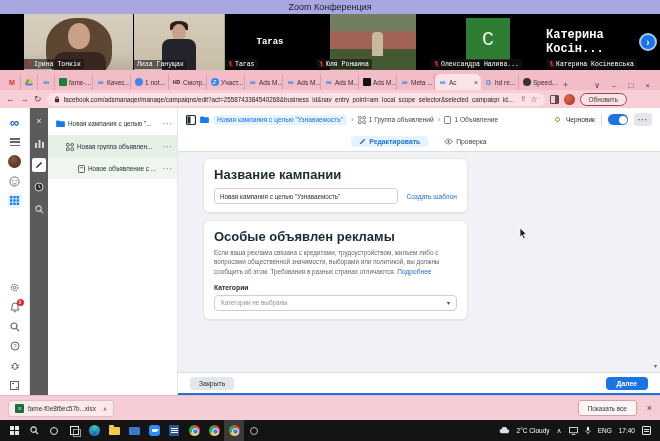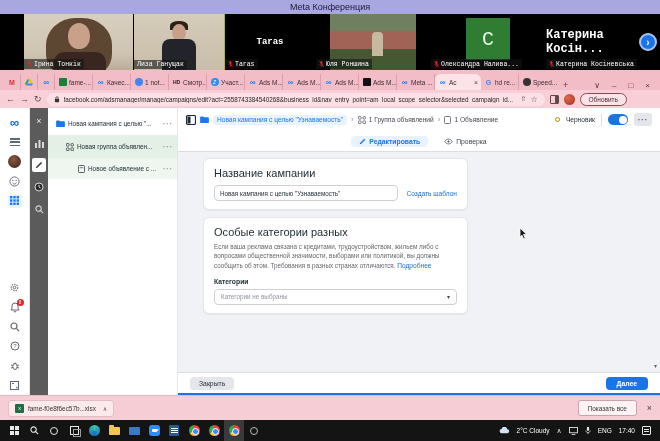--- a/index.html
+++ b/index.html
@@ -117,21 +117,21 @@
     font-size:7px; color:#444950; font-weight:bold; letter-spacing:1px; }
   #mode-row { display:flex; align-items:center; justify-content:center; gap:16px; height:20px; }
   .mode-edit { display:flex; align-items:center; gap:3px; background:#e7f3ff; border-radius:4px; padding:2px 8px;
     color:#1b74e4; font-size:6.8px; font-weight:bold; }
   .mode-review { display:flex; align-items:center; gap:3px; color:#444950; font-size:6.8px; }
 
   #content { position:absolute; top:44px; left:0; right:0; bottom:23px; overflow:hidden; }
   .card { width:265px; margin:0 0 7px 25px; background:#fff; border:1px solid #e3e5e8; border-radius:6px;
     box-shadow:0 1px 1px rgba(0,0,0,.05); padding:8px 10px; }
   .card:first-child { margin-top:6px; }
-  .card-title { font-size:11px; font-weight:normal; color:#1c2b33; }
+  .card-title { font-size:13px; font-weight:bold; color:#1c2b33; }
   .name-row { display:flex; align-items:center; margin-top:6px; gap:8px; }
   .txt-input { width:192px; height:16px; border:1px solid #ccd0d5; border-radius:4px; font-size:6.3px; color:#1c2b33;
     padding:0 5px; background:#fff; font-family:"Liberation Sans",sans-serif; }
   .link { color:#216fdb; font-size:6.6px; white-space:nowrap; }
   .desc { margin-top:4px; font-size:6.3px; line-height:1.5; color:#65676b; }
   .field-label { margin-top:7px; font-size:6.8px; font-weight:bold; color:#1c2b33; }
   .select { margin-top:4px; height:16px; border:1px solid #ccd0d5; border-radius:4px; display:flex; align-items:center;
     justify-content:space-between; padding:0 6px; }
   .select .ph { font-size:6.3px; color:#90949c; }
   .select .caret { font-size:6px; color:#444950; }
@@ -186,21 +186,21 @@
   #cursor { top:227px; left:519px; z-index:50; pointer-events:none; }
 
   svg { display:block; }
 </style>
 </head>
 <body>
 
 <div id="screen">
 
   <div id="zoom-titlebar" class="abs">
-    <span>Meta Конференция</span>
+    <span>Zoom Конференция</span>
   </div>
 
   <div id="video-strip" class="abs">
     <div class="vtile" style="width:110px">
       <div class="vt-bg p1">
           <div class="hair"></div>
           <div class="face"></div>
           <div class="torso"></div>
         </div>
       <div class="vlabel">
@@ -600,21 +600,21 @@
       <div id="content">
         <div class="card">
           <div class="card-title">Название кампании</div>
           <div class="name-row">
             <input class="txt-input" type="text" readonly="" value="Новая кампания с целью &quot;Узнаваемость&quot;" style="">
             <span class="link">Создать шаблон</span>
           </div>
         </div>
 
         <div class="card">
-          <div class="card-title">Особые категории разных</div>
+          <div class="card-title">Особые объявлен рекламы</div>
           <div class="desc">
             <span>Если ваша реклама связана с кредитами, трудоустройством, жильем либо с вопросами общественной значимости, выборами или политикой, вы должны сообщить об этом. Требования в разных странах отличаются.</span>
             <span class="link">Подробнее</span>
           </div>
           <div class="field-label">Категории</div>
           <div class="select">
             <span class="ph">Категории не выбраны</span>
             <span class="caret">▾</span>
           </div>
         </div>

